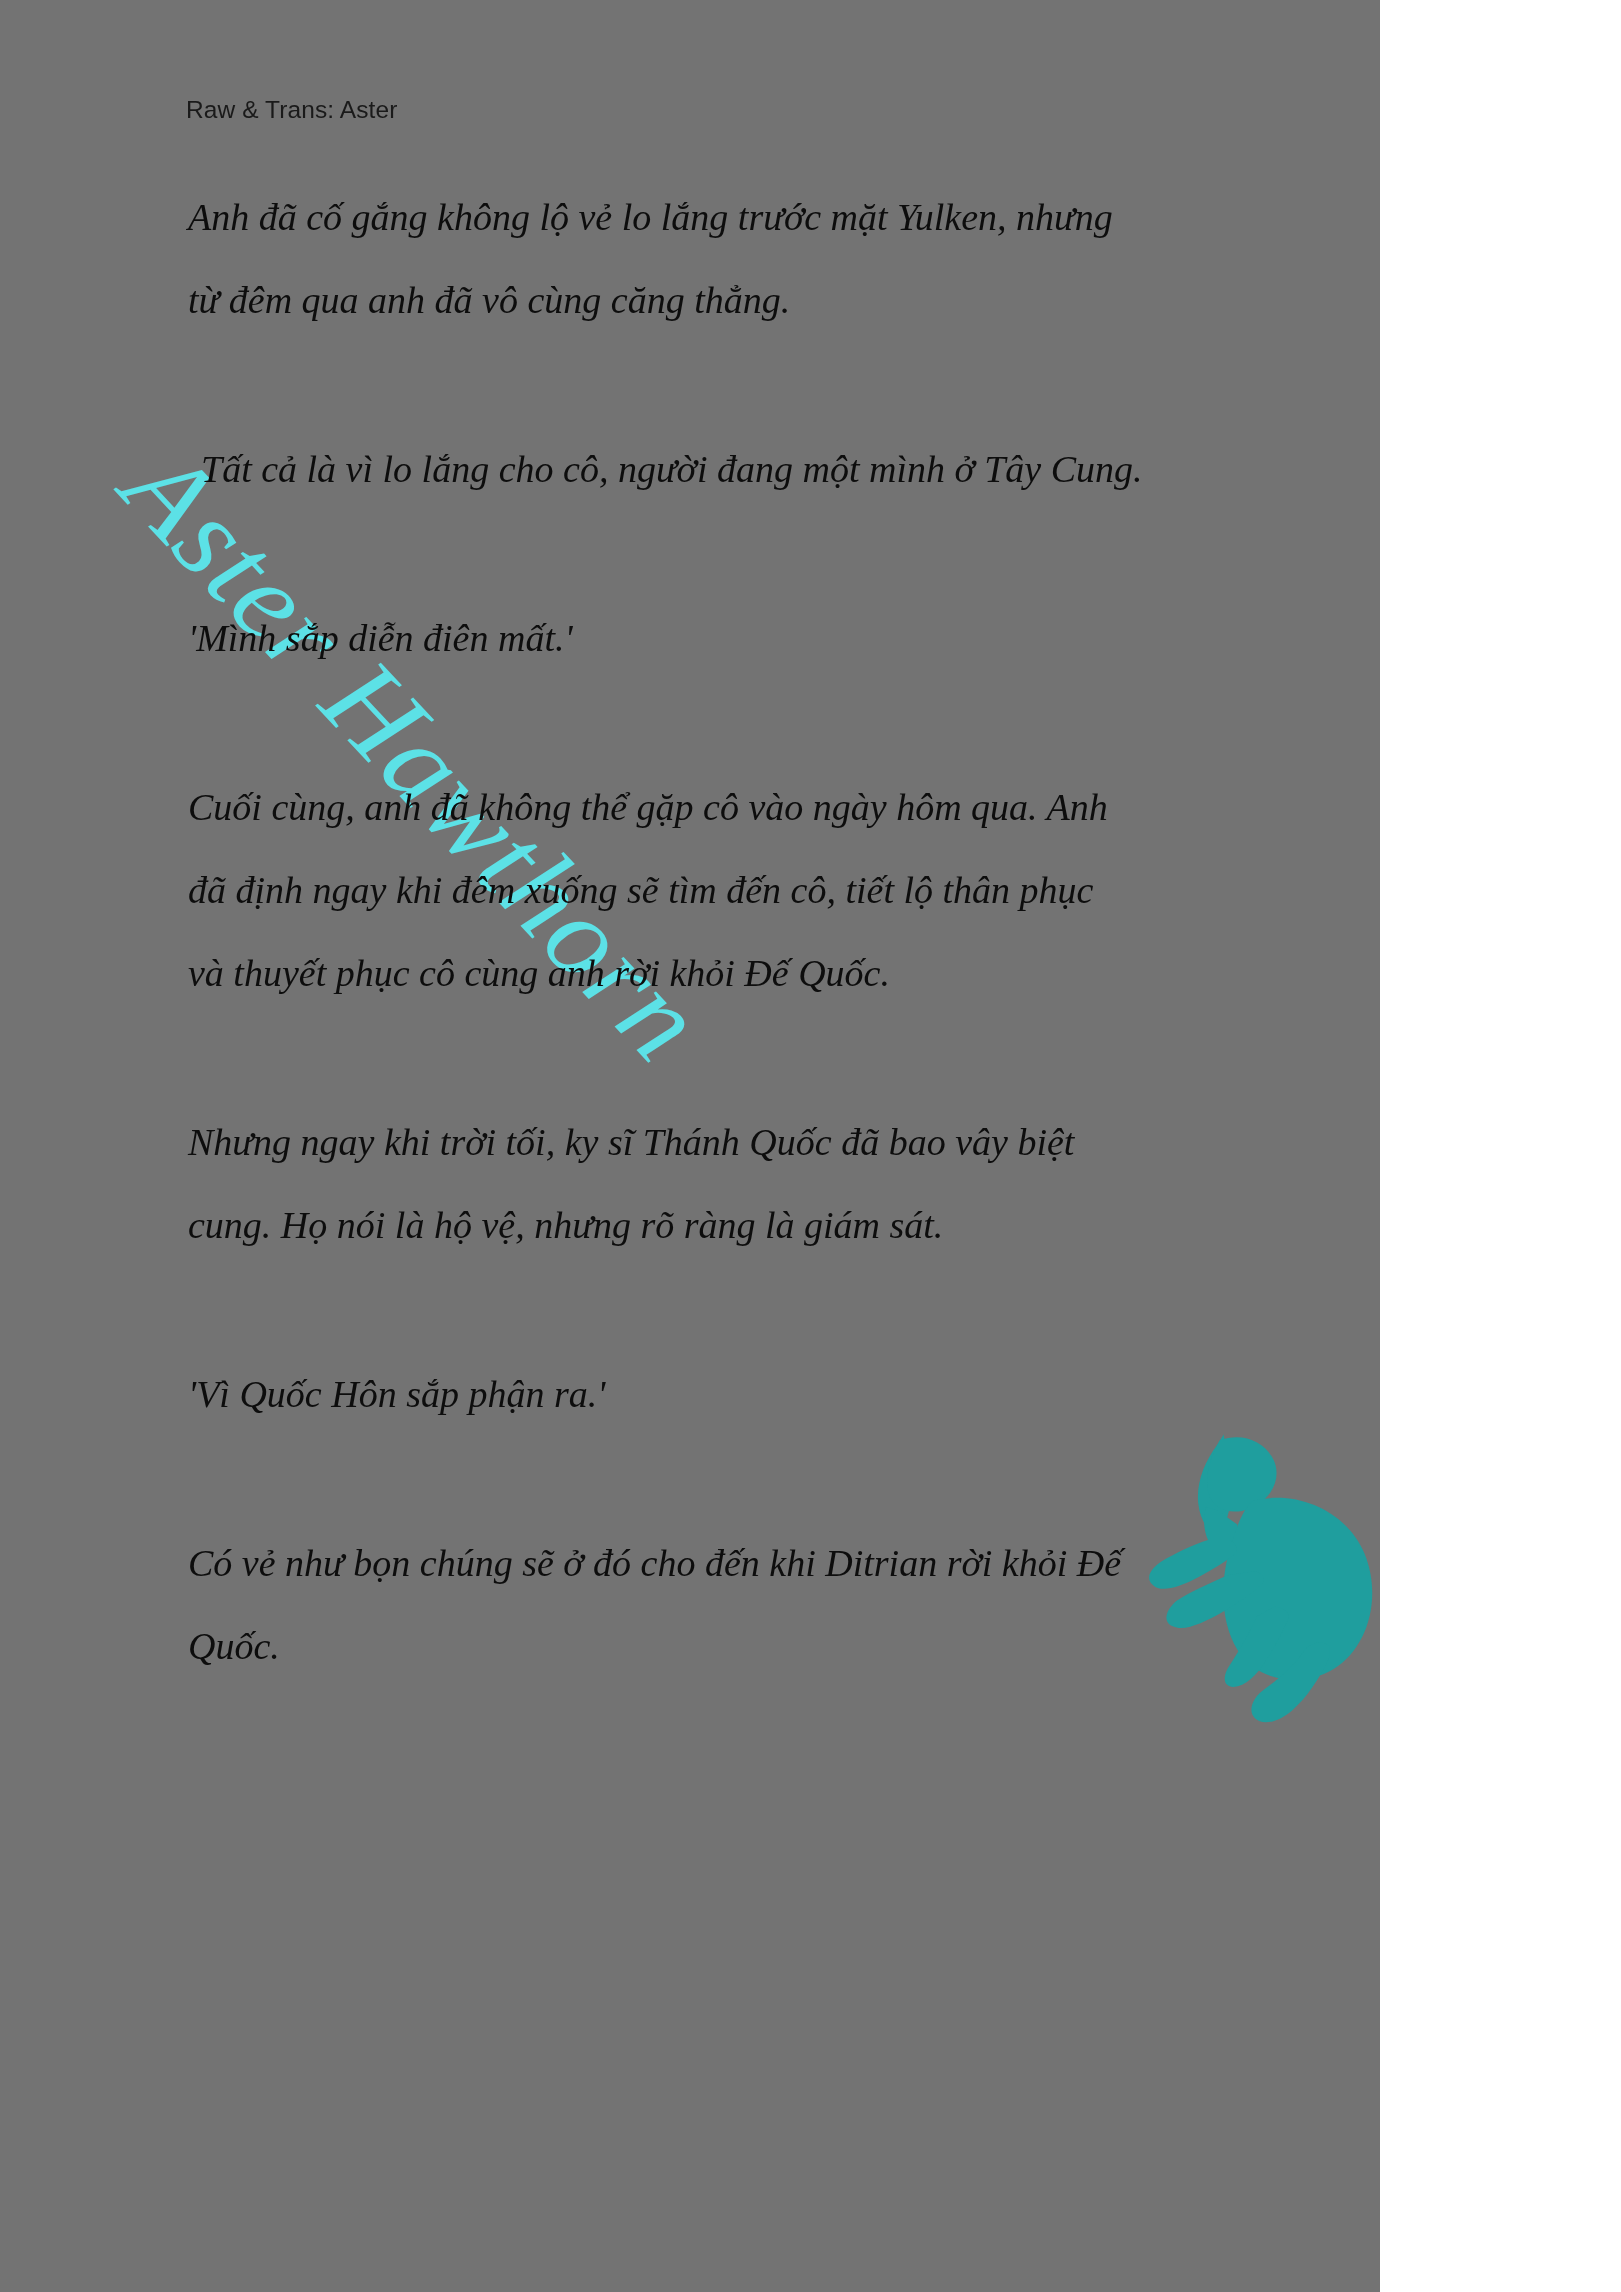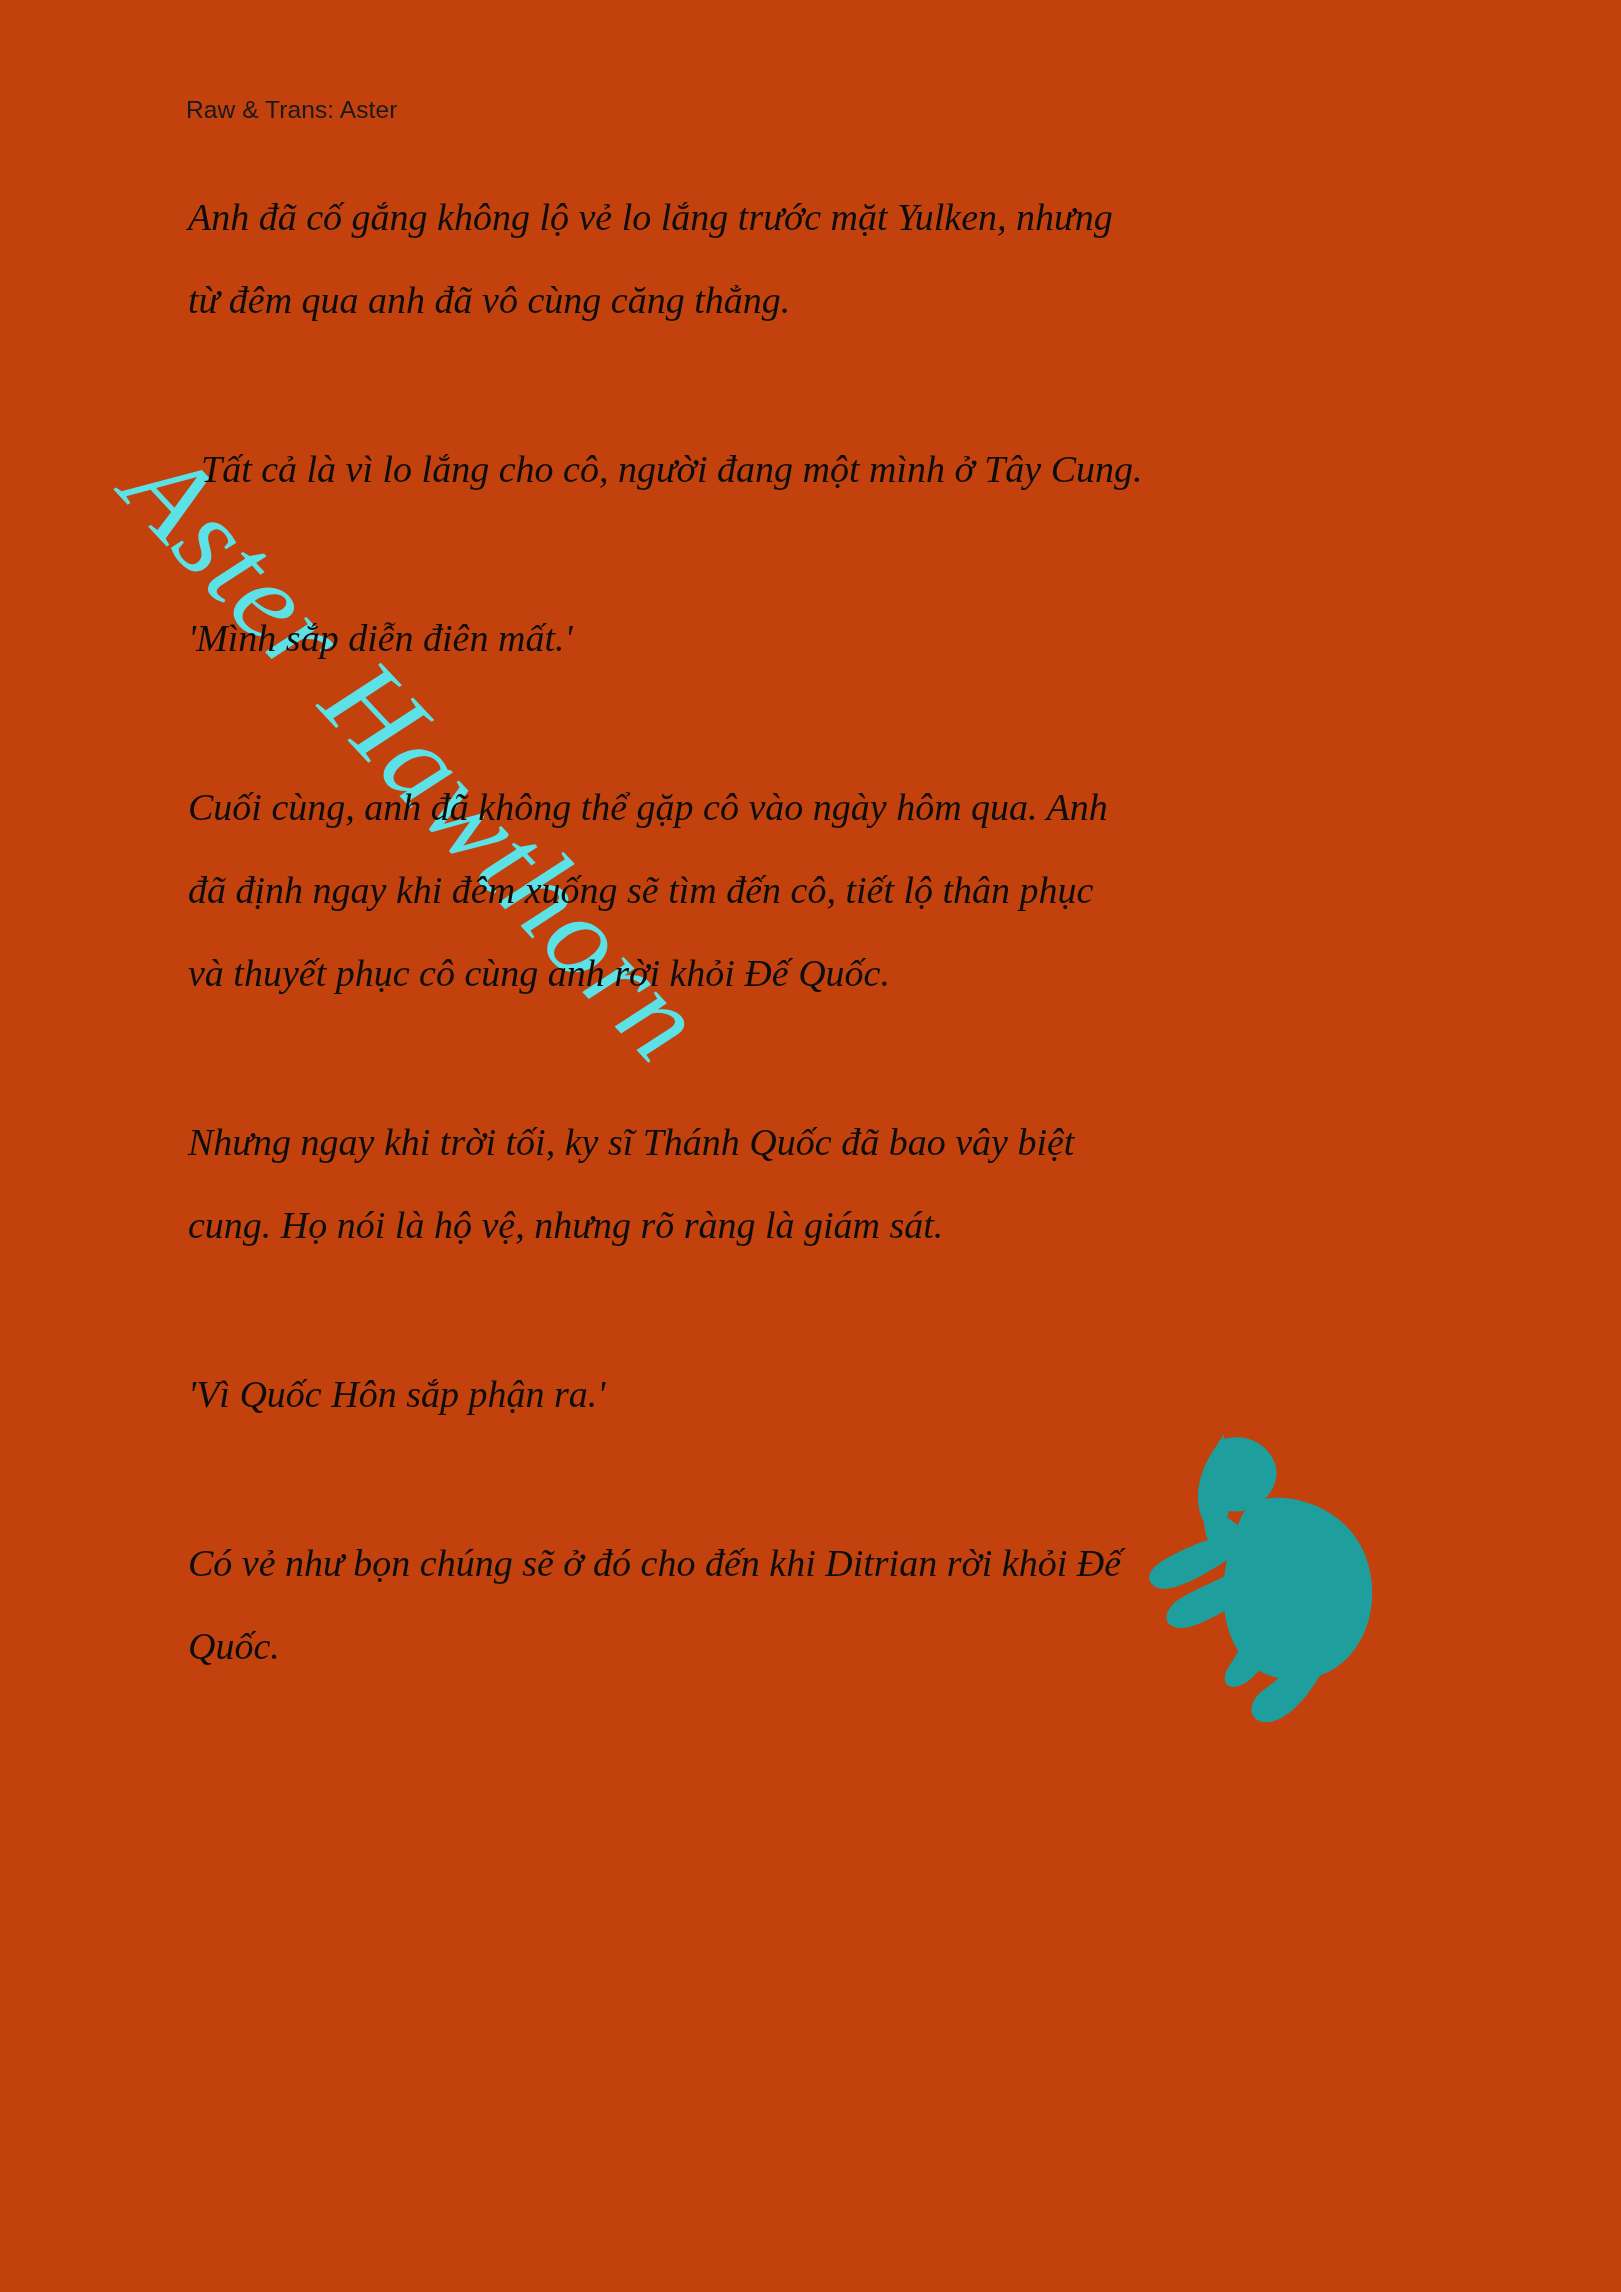--- a/index.html
+++ b/index.html
@@ -10,23 +10,23 @@
     width: 1621px;
     height: 2293px;
     background: #ffffff;
     font-family: "Liberation Serif", serif;
     overflow: hidden;
     position: relative;
   }
 
   .page {
     position: relative;
-    width: 1621px;
+    width: 1380px;
     height: 2293px;
-    background: #c2410c;
+    background: #737373;
     overflow: hidden;
   }
 
   
   .page-header {
     position: absolute;
     left: 186px;
     top: 96px;
     font-family: "Liberation Sans", sans-serif;
     font-size: 24.5px;

